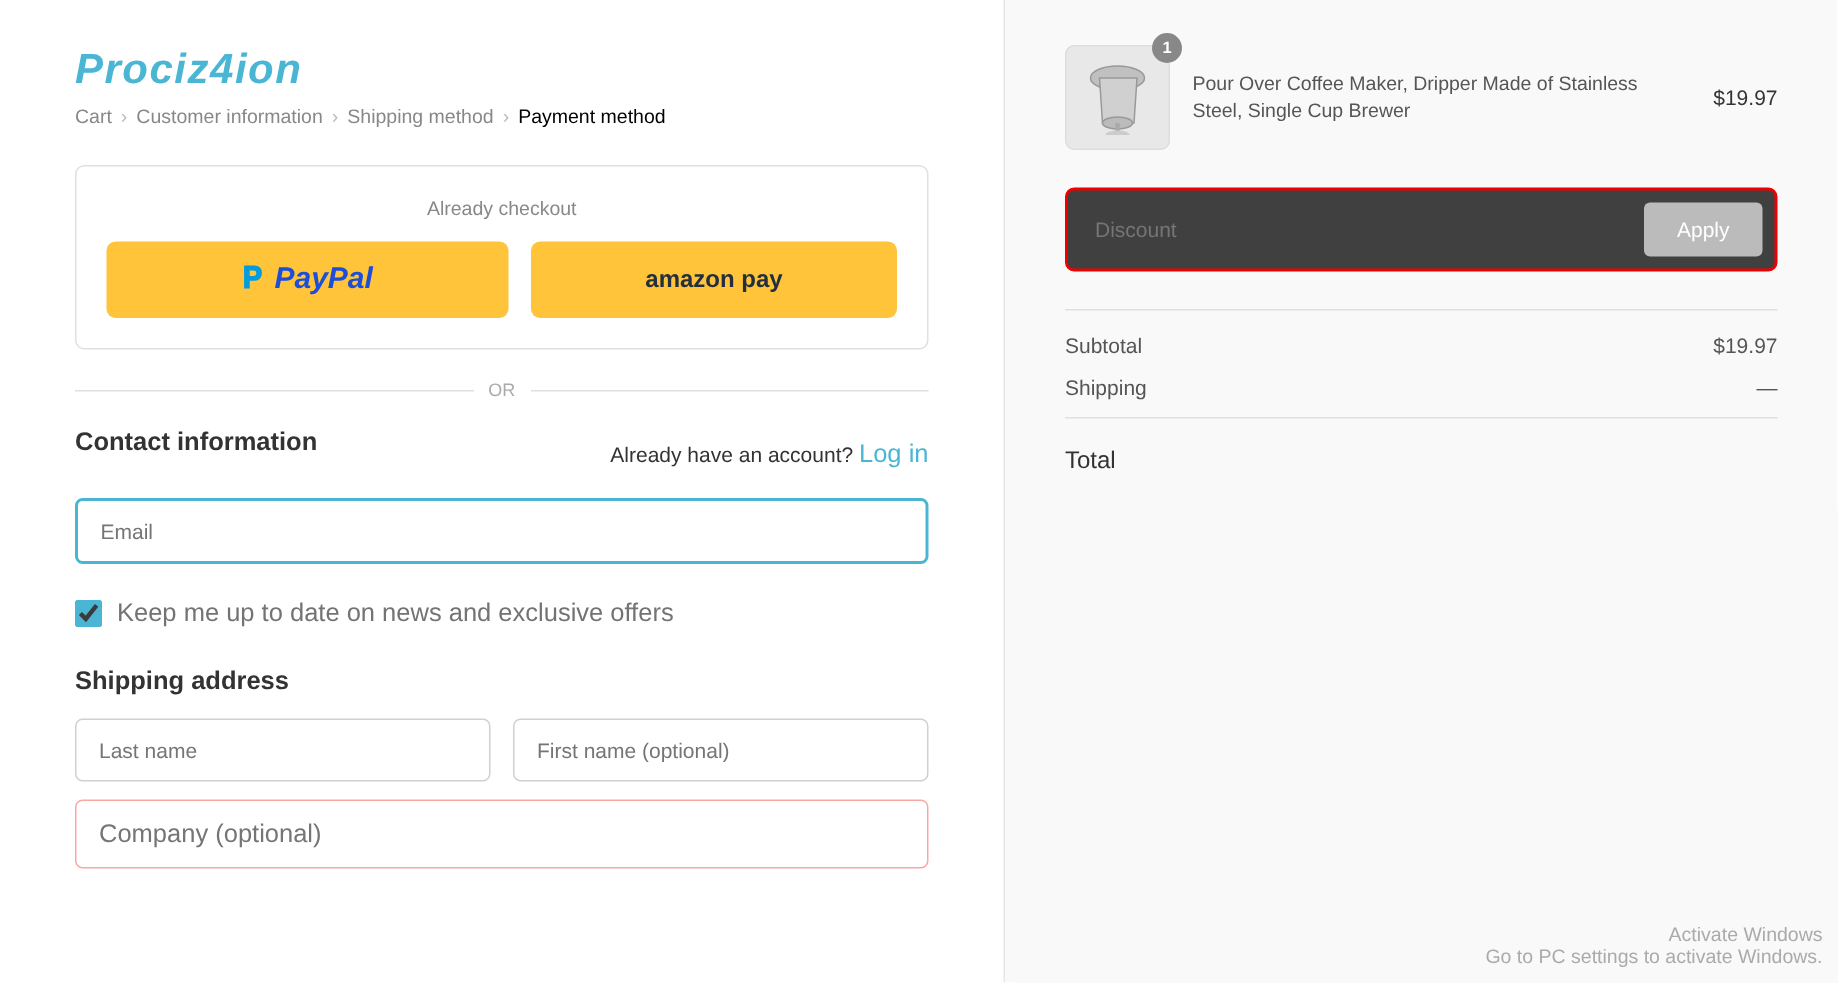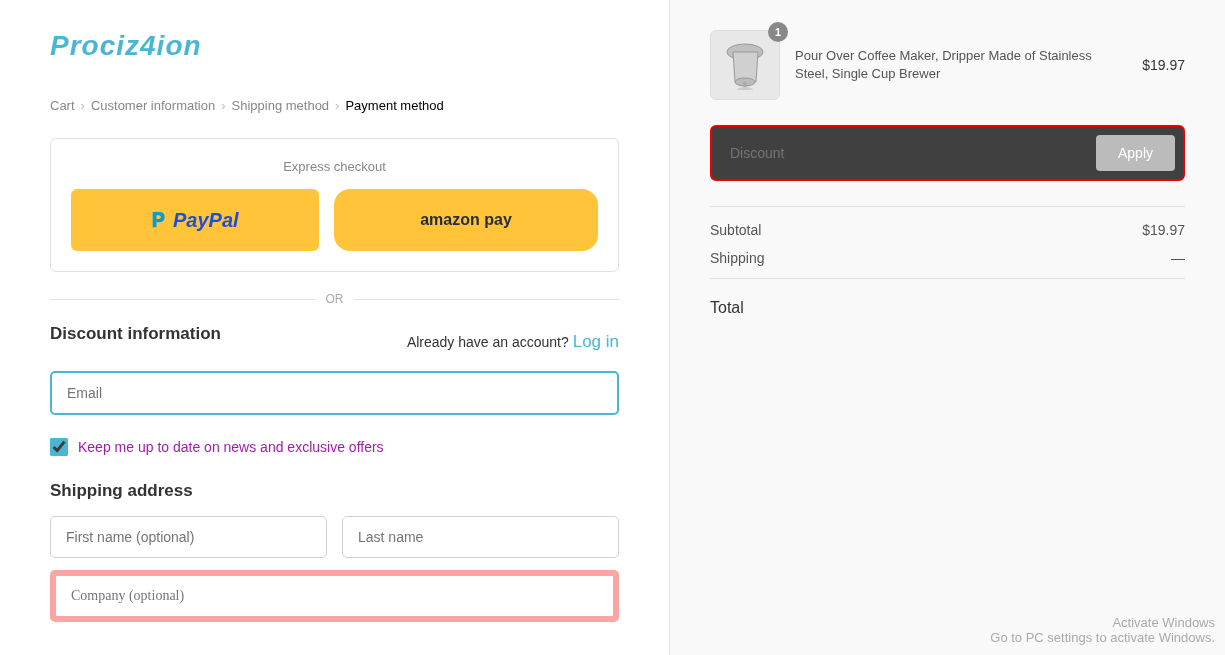--- a/index.html
+++ b/index.html
@@ -9,21 +9,21 @@
     .left-panel {
       flex: 0 0 670px;
       padding: 30px 50px;
       overflow-y: auto;
       border-right: 1px solid #e5e5e5;
     }
 
     .logo {
       display: flex;
       align-items: flex-end;
-      margin-bottom: 36px;
+      margin-bottom: 8px;
     }
     .logo-text {
       font-size: 28px;
       font-weight: bold;
       color: #4ab6d4;
       letter-spacing: 1px;
       font-style: italic;
     }
 
     .breadcrumb {
@@ -69,22 +69,22 @@
       justify-content: center;
       gap: 8px;
       font-size: 18px;
       font-weight: bold;
       color: #003087;
     }
     .btn-amazon {
       flex: 1;
       background: #ffc439;
       border: none;
-      border-radius: 16px;
-      padding: 22px;
+      border-radius: 6px;
+      padding: 2px;
       cursor: pointer;
       display: flex;
       align-items: center;
       justify-content: center;
       font-size: 18px;
       font-weight: bold;
       color: #232f3e;
     }
 
     .or-divider {
@@ -137,22 +137,22 @@
       align-items: center;
       gap: 10px;
       margin-bottom: 25px;
     }
     .checkbox-row input[type=checkbox] {
       width: 18px;
       height: 18px;
       accent-color: #4ab6d4;
     }
     .checkbox-label {
-      font-size: 14px;
-      color: #a21caf;
+      font-size: 17px;
+      color: #737373;
     }
 
     .shipping-section {
       margin-top: 5px;
     }
 
     .name-row {
       display: flex;
       gap: 15px;
       margin-bottom: 12px;
@@ -162,27 +162,26 @@
       padding: 12px 15px;
       border: 1px solid #d0d0d0;
       border-radius: 5px;
       font-size: 14px;
       color: #999;
       outline: none;
     }
     .form-input-full {
       width: 100%;
       padding: 12px 15px;
-      border: 6px solid #fca5a5;
+      border: 1px solid #fca5a5;
       border-radius: 5px;
-      font-size: 14px;
+      font-size: 17px;
       color: #999;
       outline: none;
       margin-bottom: 12px;
-      font-family: Liberation Serif, serif;
     }
 
     
     .right-panel {
       flex: 1;
       background: #f9f9f9;
       padding: 30px 40px;
       overflow-y: auto;
     }
 
@@ -319,59 +318,59 @@
     <span class="separator">›</span>
     <span>Customer information</span>
     <span class="separator">›</span>
     <span>Shipping method</span>
     <span class="separator">›</span>
     <span class="active">Payment method</span>
   </nav>
 
   
   <div class="express-checkout-section">
-    <div class="express-checkout-title">Express checkout</div>
+    <div class="express-checkout-title">Already checkout</div>
     <div class="express-buttons">
       <button class="btn-paypal">
         <span style="font-size:20px;color:#009cde;">𝐏</span>
         <span style="font-style:italic;font-size:20px;color:#1d4ed8;font-weight:bold;">PayPal</span>
       </button>
       <button class="btn-amazon">
         <span style="font-size:16px;font-weight:bold;color:#232f3e;">amazon pay</span>
       </button>
     </div>
   </div>
 
   
   <div class="or-divider">
     <span>OR</span>
   </div>
 
   
   <div class="contact-header">
-    <h2 class="section-title">Discount information</h2>
+    <h2 class="section-title">Contact information</h2>
     <div>
       <span>Already have an account?</span>
       <a href="#" class="login-link">Log in</a>
     </div>
   </div>
 
   <input class="email-input" type="email" placeholder="Email" style="">
 
   <div class="checkbox-row">
     <input type="checkbox" checked="" style="">
     <label class="checkbox-label">Keep me up to date on news and exclusive offers</label>
   </div>
 
   
   <div class="shipping-section">
     <h2 class="section-title">Shipping address</h2>
     <div class="name-row">
+      <input class="form-input" type="text" placeholder="Last name" style="">
       <input class="form-input" type="text" placeholder="First name (optional)" style="">
-      <input class="form-input" type="text" placeholder="Last name" style="">
     </div>
     <input class="form-input-full" type="text" placeholder="Company (optional)" style="">
   </div>
 
 </div>
 
 <div class="right-panel">
 
   <div class="product-row">
     <div class="product-image-wrap">

